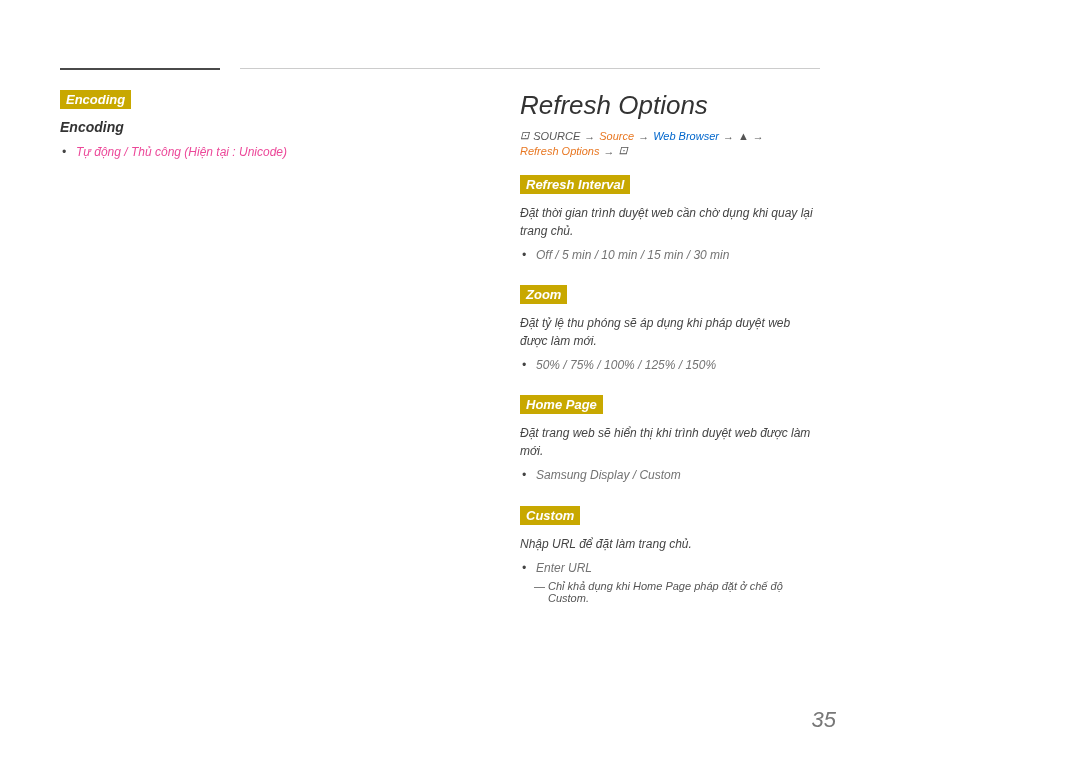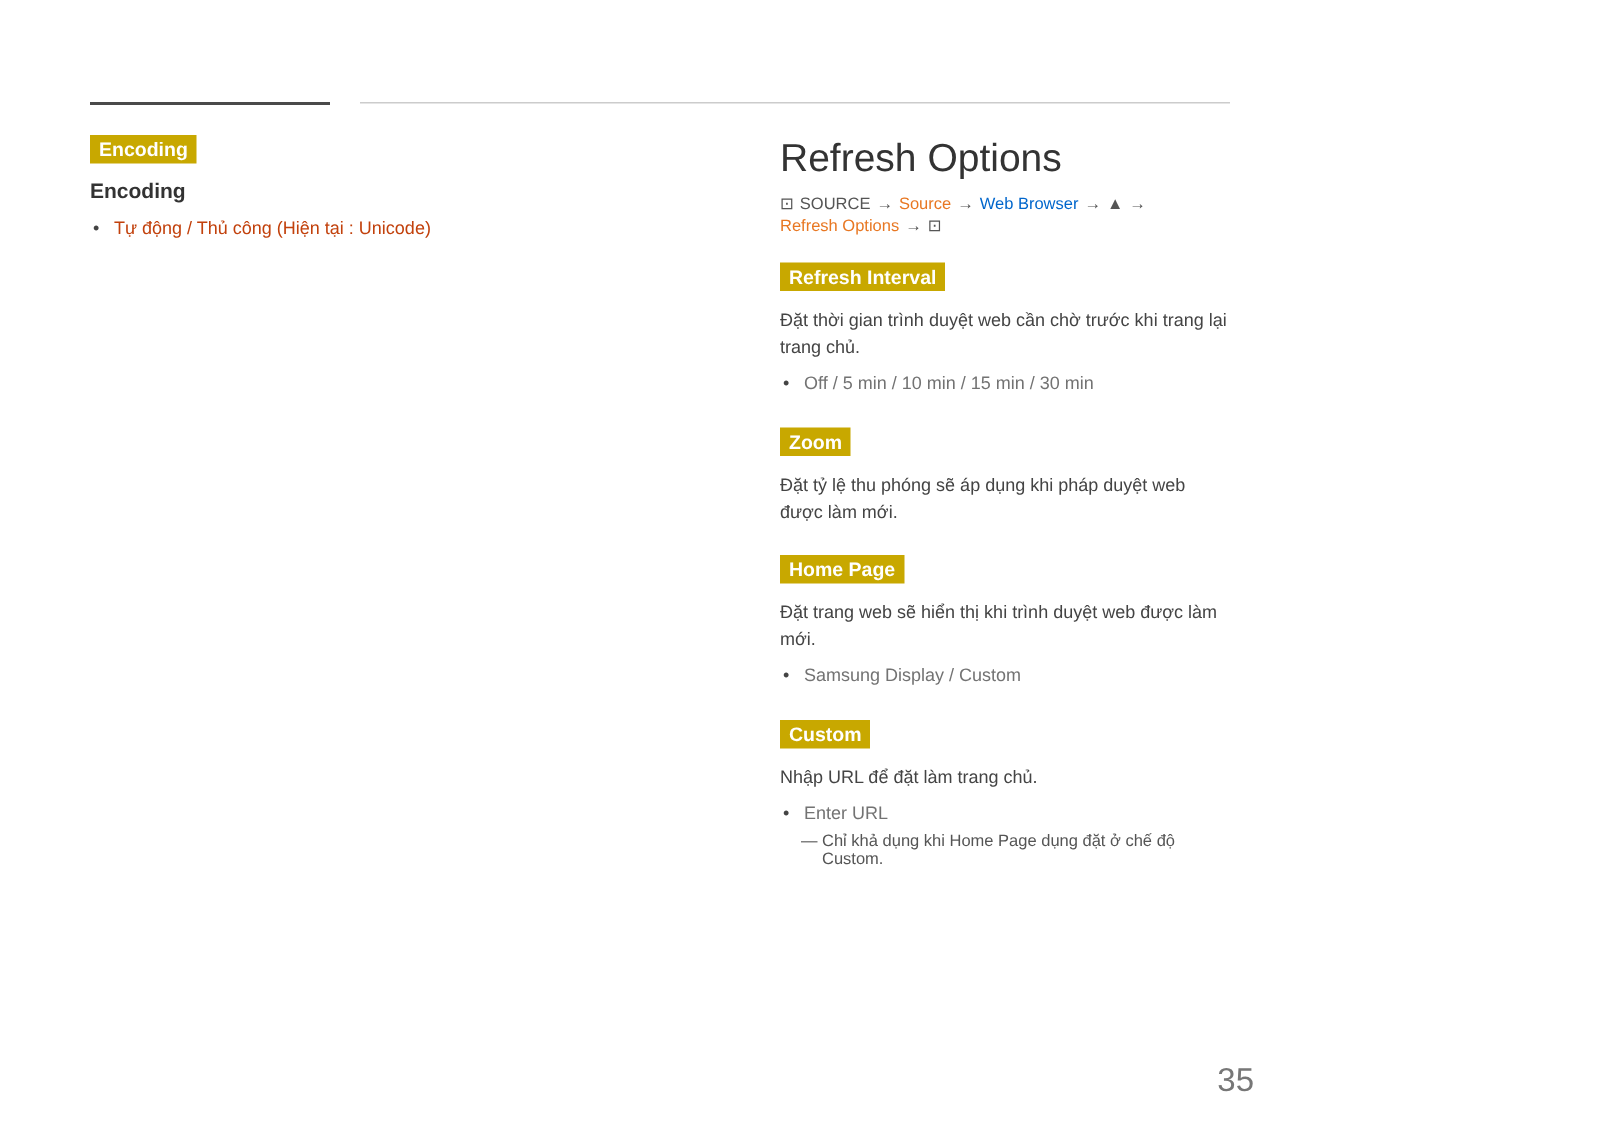--- a/index.html
+++ b/index.html
@@ -12,20 +12,21 @@
       font-size: 13px;
       color: #333;
       overflow: hidden;
     }
 
     .page-container {
       width: 880px;
       height: 763px;
       position: relative;
       padding: 60px 60px 40px 60px;
+      font-style: italic;
     }
 
     
     .top-rule-left {
       position: absolute;
       top: 68px;
       left: 60px;
       width: 160px;
       height: 2px;
       background: #4a4a4a;
@@ -163,21 +164,21 @@
       color: #444;
       margin-bottom: 6px;
       line-height: 1.6;
     }
     .left-bullet {
       list-style: none;
       padding-left: 16px;
     }
     .left-bullet li {
       font-size: 12px;
-      color: #c2410c;
+      color: #ec4899;
       line-height: 1.6;
       position: relative;
     }
     .left-bullet li::before {
       content: '•';
       position: absolute;
       left: -14px;
       color: #444;
     }
 
@@ -225,31 +226,36 @@
         <span class="bc-arrow">→</span>
         <span>▲</span>
         <span class="bc-arrow">→</span>
         <span class="bc-link">Refresh Options</span>
         <span class="bc-arrow">→</span>
         <span>⊡</span>
       </div>
 
       <div class="sub-section">
         <div class="section-heading-highlight">Refresh Interval</div>
-        <div class="sub-section-desc">Đặt thời gian trình duyệt web cần chờ trước khi trang lại trang chủ.</div>
+        <div class="sub-section-desc">Đặt thời gian trình duyệt web cần chờ dụng khi quay lại trang chủ.</div>
         <ul class="bullet-list">
           <li>
             <span class="option-text">Off / 5 min / 10 min / 15 min / 30 min</span>
           </li>
         </ul>
       </div>
 
       <div class="sub-section">
         <div class="section-heading-highlight">Zoom</div>
         <div class="sub-section-desc">Đặt tỷ lệ thu phóng sẽ áp dụng khi pháp duyệt web được làm mới.</div>
+        <ul class="bullet-list">
+          <li>
+            <span class="option-text">50% / 75% / 100% / 125% / 150%</span>
+          </li>
+        </ul>
       </div>
 
       <div class="sub-section">
         <div class="section-heading-highlight">Home Page</div>
         <div class="sub-section-desc">Đặt trang web sẽ hiển thị khi trình duyệt web được làm mới.</div>
         <ul class="bullet-list">
           <li>
             <span class="option-text">Samsung Display / Custom</span>
           </li>
         </ul>
@@ -257,21 +263,21 @@
 
       <div class="sub-section">
         <div class="section-heading-highlight">Custom</div>
         <div class="sub-section-desc">Nhập URL để đặt làm trang chủ.</div>
         <ul class="bullet-list">
           <li>
             <span class="option-text">Enter URL</span>
           </li>
         </ul>
         <div class="note-item">
-          <span>Chỉ khả dụng khi </span><span class="bc-link">Home Page</span><span> dụng đặt ở chế độ </span><span class="bc-link">Custom</span><span>.</span>
+          <span>Chỉ khả dụng khi </span><span class="bc-link">Home Page</span><span> pháp đặt ở chế độ </span><span class="bc-link">Custom</span><span>.</span>
         </div>
       </div>
 
     </div>
   </div>
 
   <div class="page-number">35</div>
 
 </div>
 

